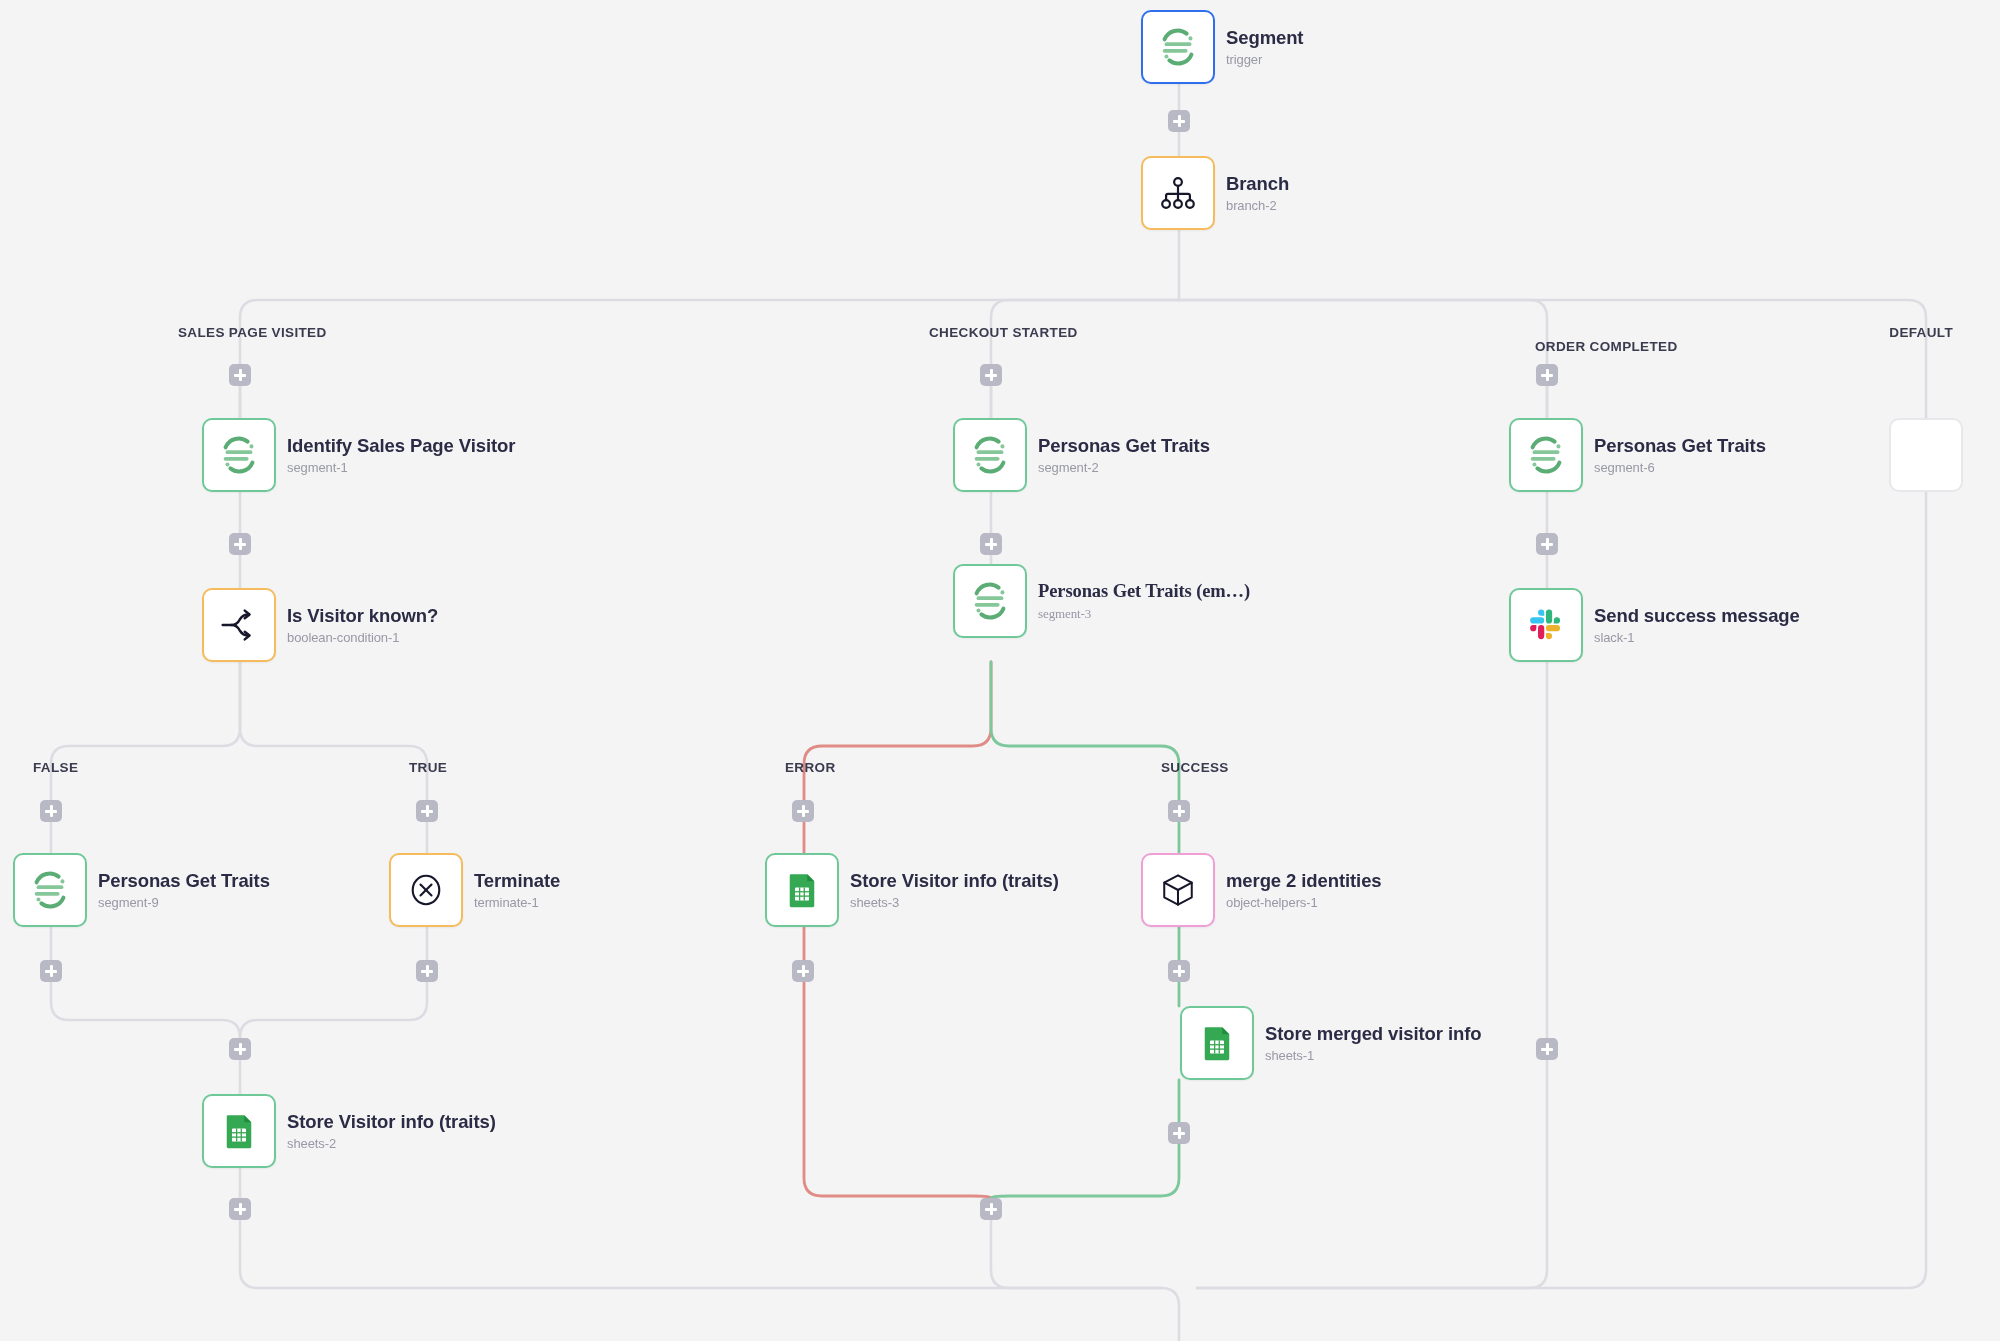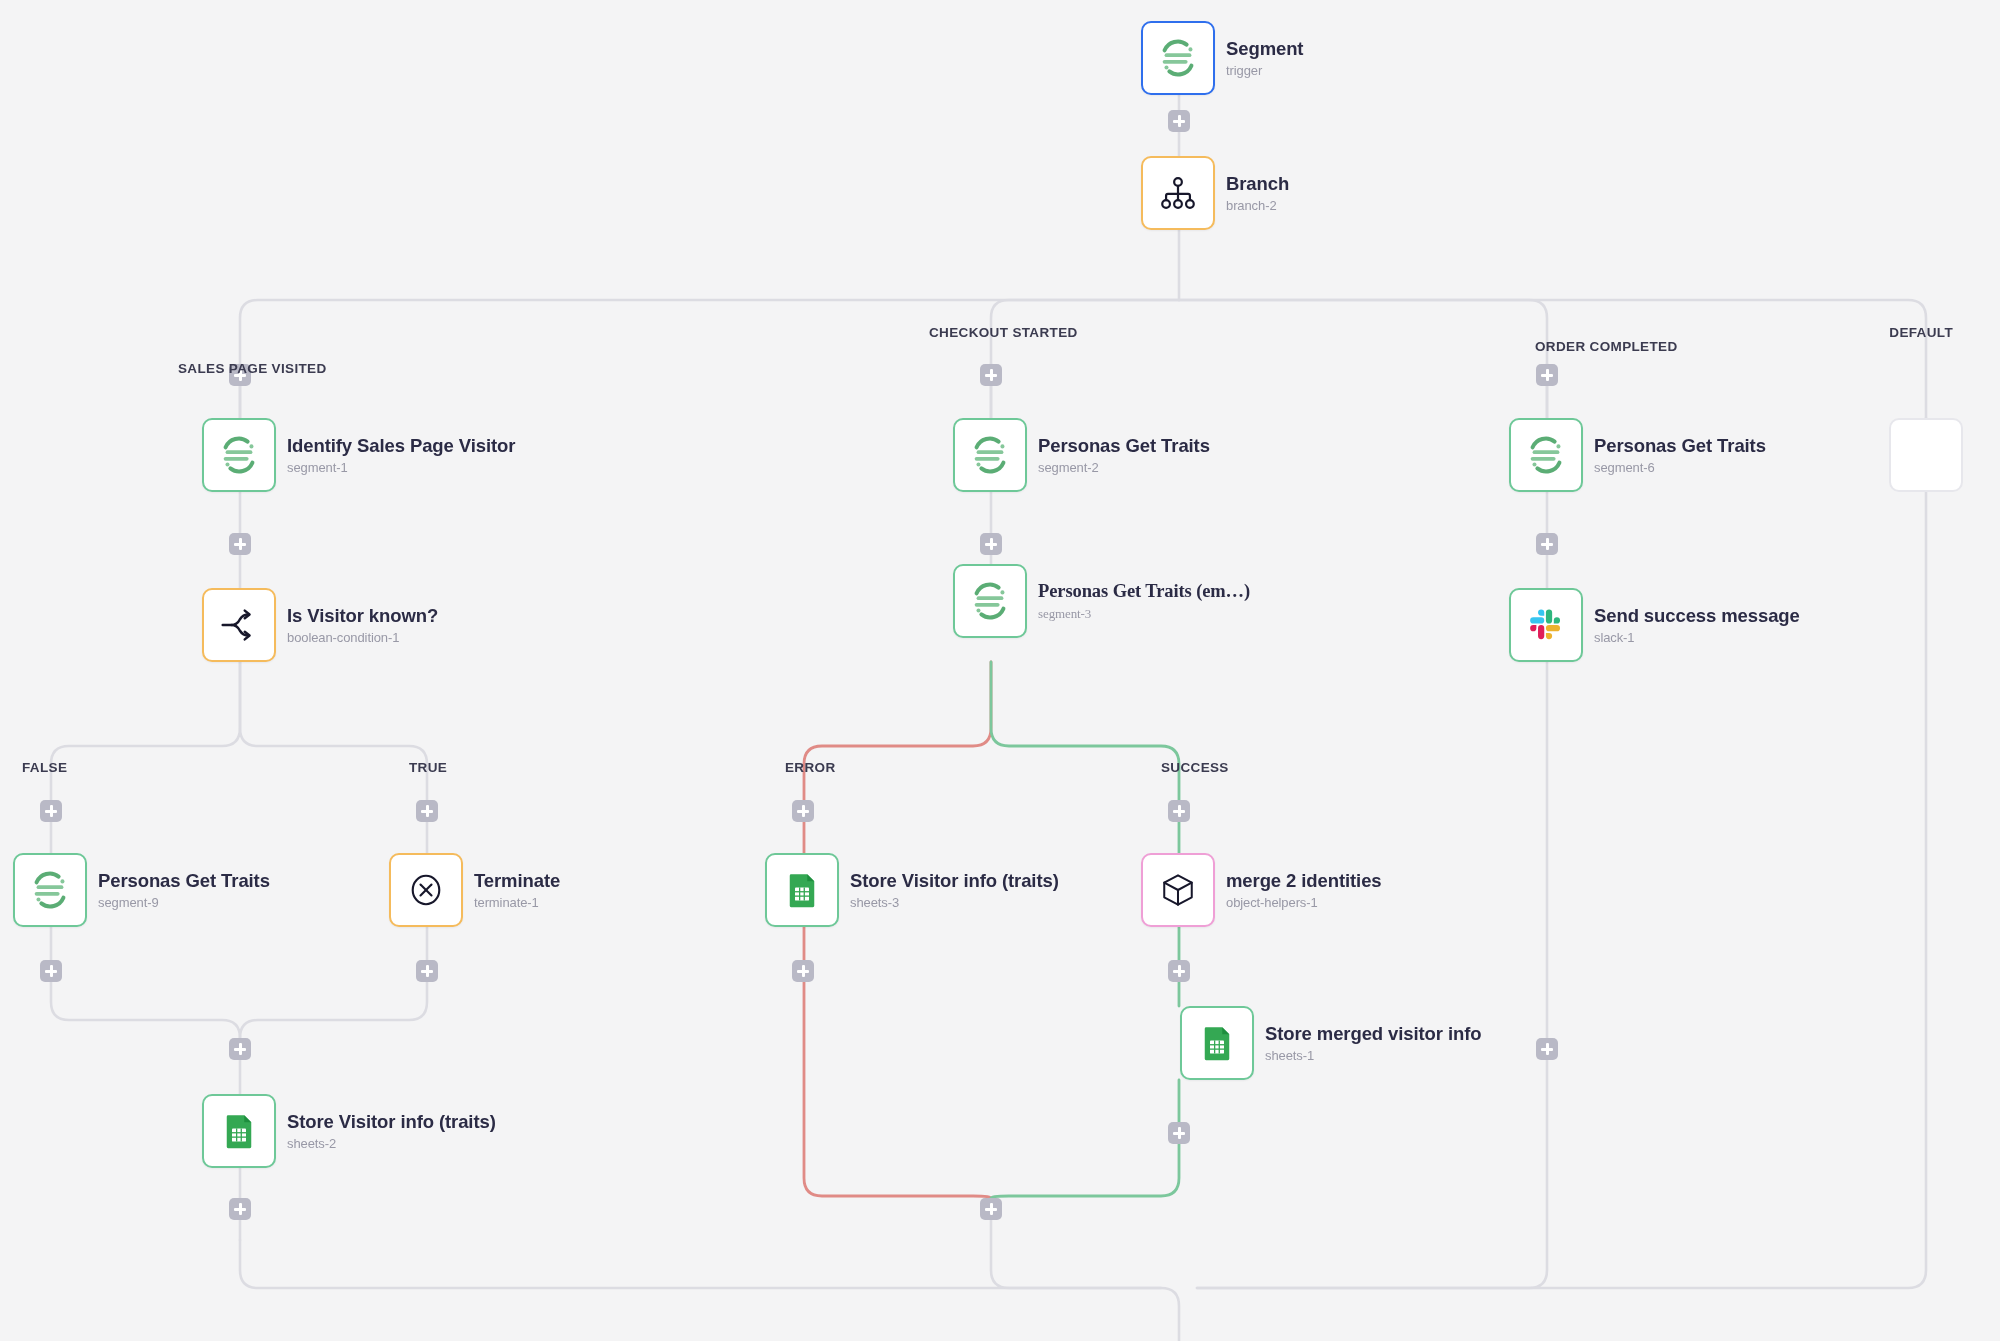--- a/index.html
+++ b/index.html
@@ -249,34 +249,34 @@
       <div class="plus" style="left: 416px; top: 960px;"></div>
       <div class="plus" style="left: 792px; top: 960px;"></div>
       <div class="plus" style="left: 1168px; top: 960px;"></div>
       <div class="plus" style="left: 229px; top: 1038px;"></div>
       <div class="plus" style="left: 1536px; top: 1038px;"></div>
       <div class="plus" style="left: 1168px; top: 1122px;"></div>
       <div class="plus" style="left: 229px; top: 1198px;"></div>
       <div class="plus" style="left: 980px; top: 1198px;"></div>
     </div>
   <div id="label-layer">
-      <div class="edge-label" style="left: 178px; top: 325px; margin-top: 36px;">SALES PAGE VISITED</div>
+      <div class="edge-label" style="left: 178px; top: 325px;">SALES PAGE VISITED</div>
       <div class="edge-label" style="left: 929px; top: 325px;">CHECKOUT STARTED</div>
       <div class="edge-label" style="left: 1487px; top: 339px; margin-left: 48px;">ORDER COMPLETED</div>
       <div class="edge-label right-align" style="left: 1953px; top: 325px;">DEFAULT</div>
-      <div class="edge-label" style="left: 22px; top: 760px;">FALSE</div>
+      <div class="edge-label" style="left: 33px; top: 760px;">FALSE</div>
       <div class="edge-label" style="left: 409px; top: 760px;">TRUE</div>
       <div class="edge-label" style="left: 785px; top: 760px;">ERROR</div>
       <div class="edge-label" style="left: 1161px; top: 760px;">SUCCESS</div>
     </div>
   <div id="empty-layer">
       <div class="empty-card" style="left: 1889px; top: 418px;"></div>
     </div>
   <div id="node-layer">
-      <div class="node" style="left: 1141px; top: 21px;">
+      <div class="node" style="left: 1141px; top: 10px;">
         <div class="node-box b-blue">
           <svg class="icon" width="46" height="46" viewBox="0 0 48 48">
             <use xlink:href="#sym-segment"></use>
           </svg>
         </div>
         <div class="node-text">
           <div class="node-title">Segment</div>
           <div class="node-sub">trigger</div>
         </div>
       </div>

